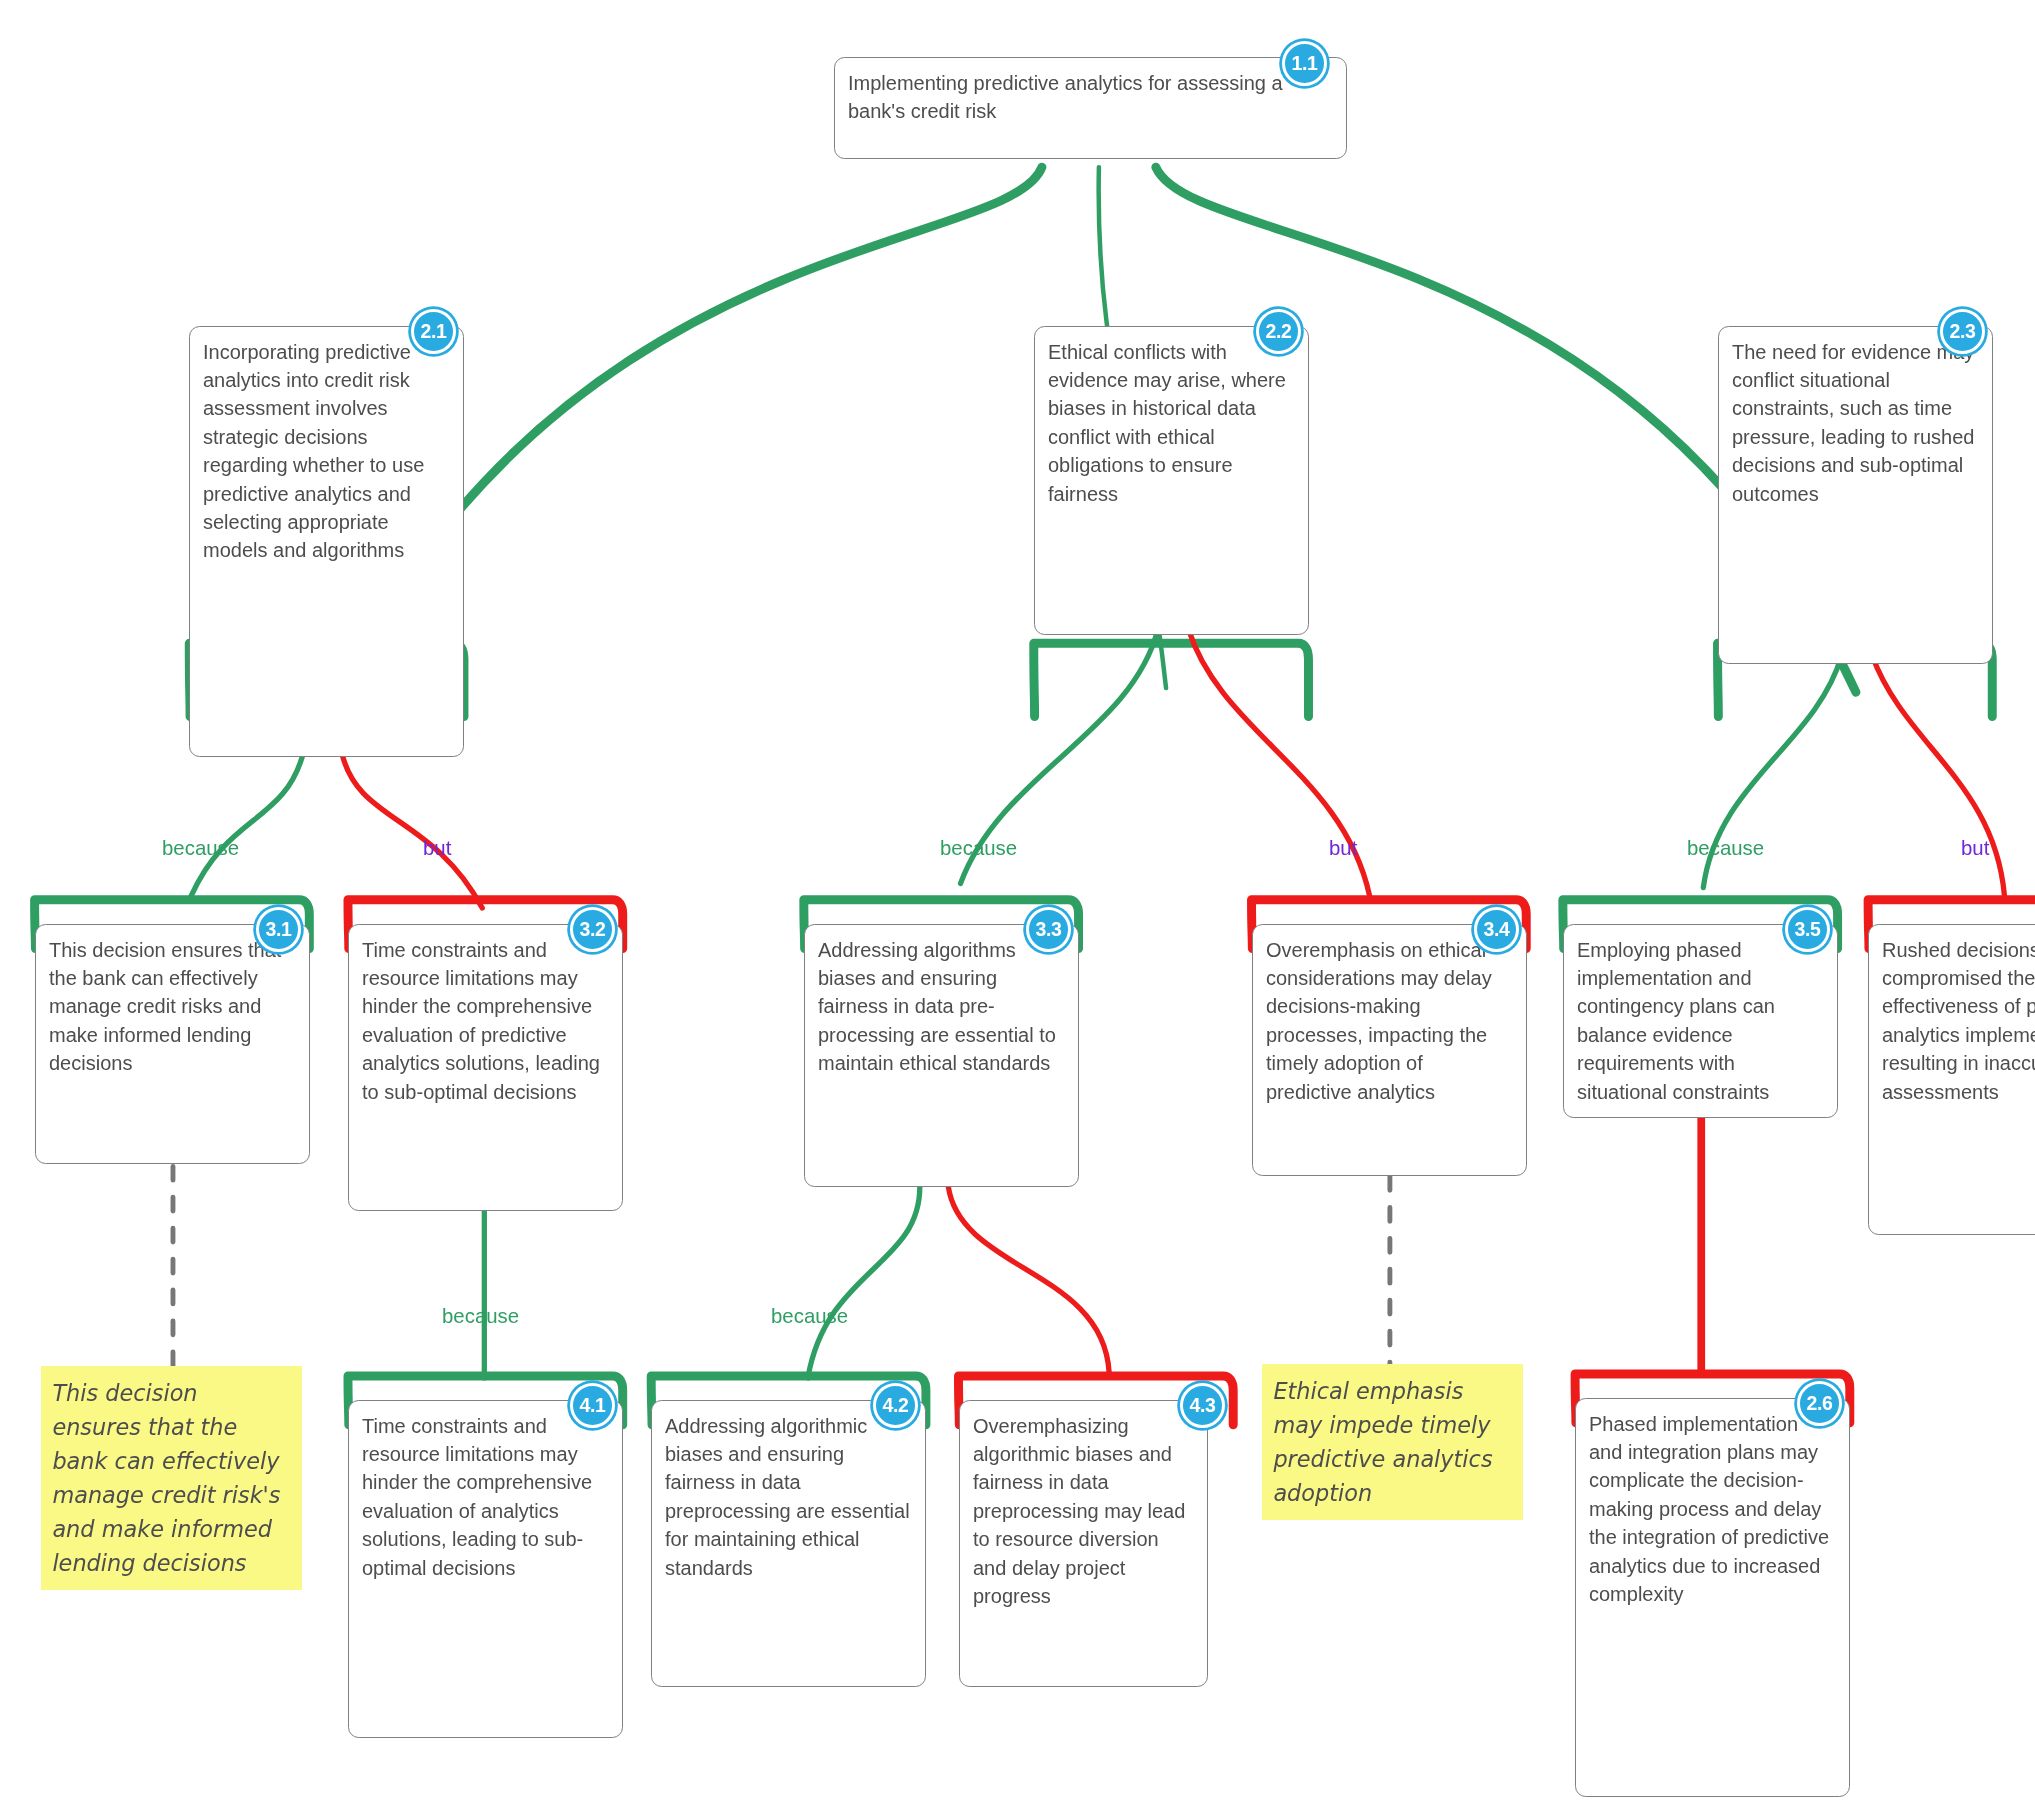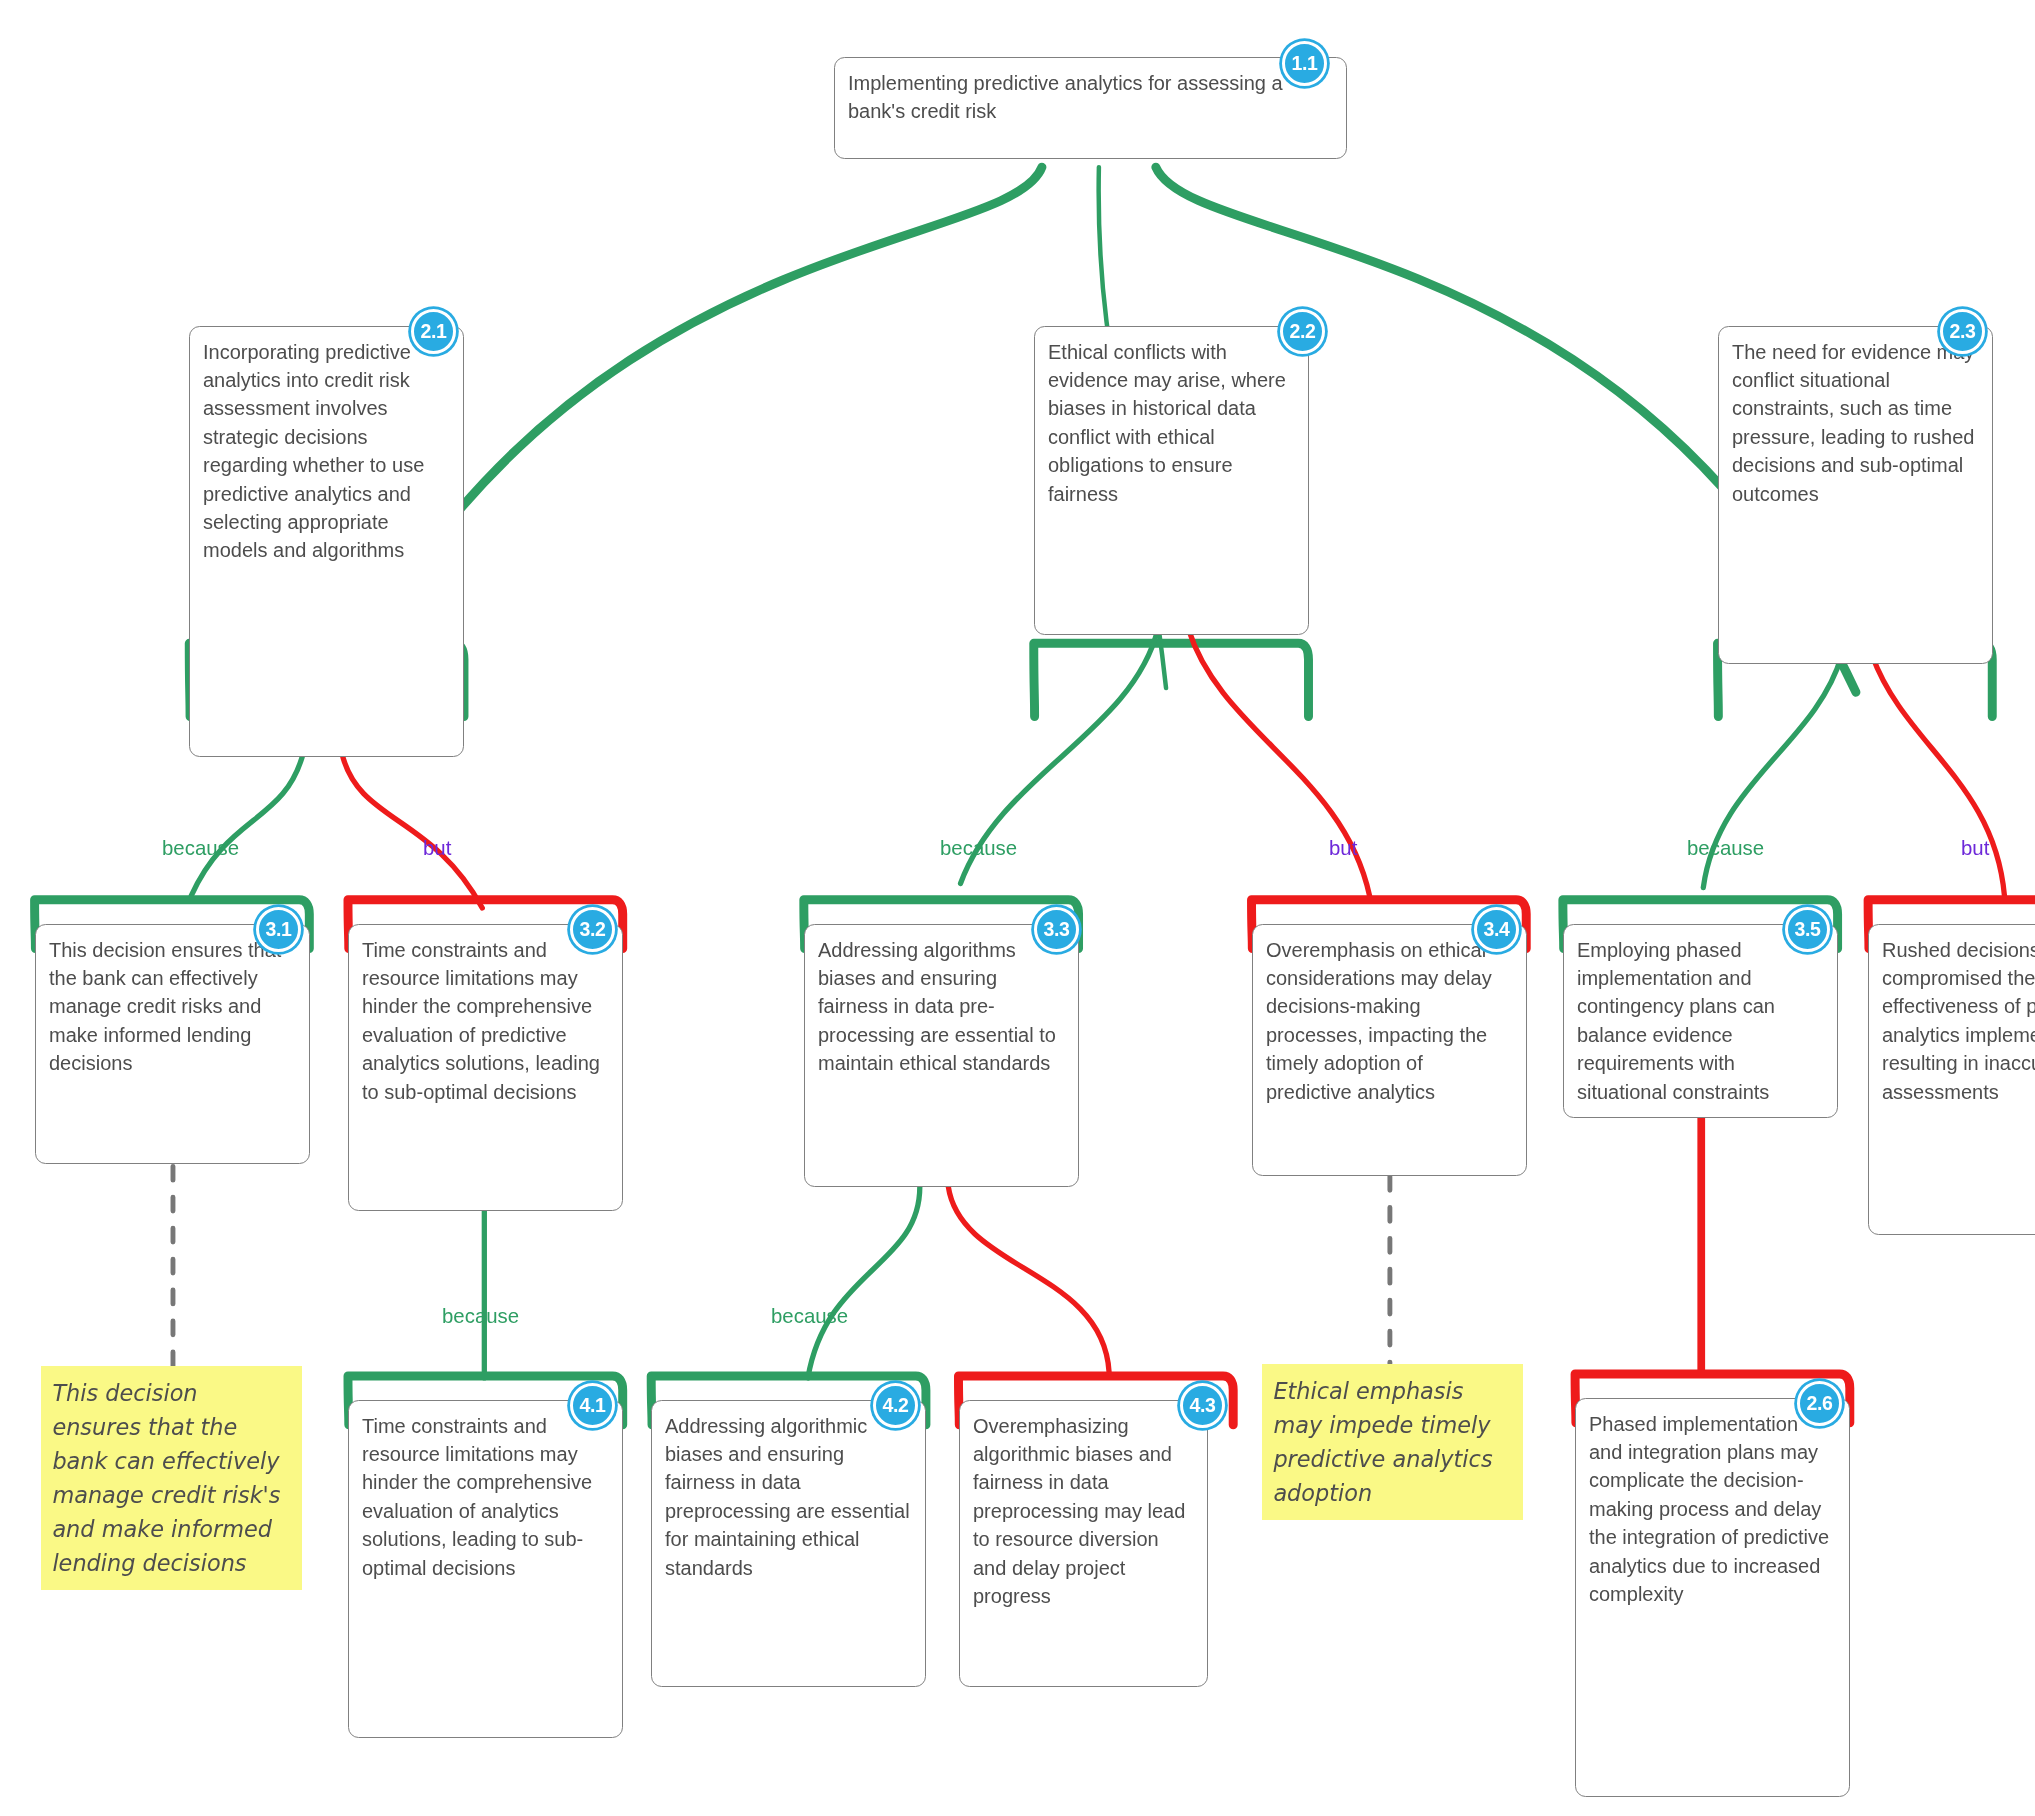--- a/index.html
+++ b/index.html
@@ -138,21 +138,21 @@
   <div class="badge" style="left:1282px; top:41px;">1.1</div>
 
   <div class="node" style="left:189px; top:326px; width:275px; min-height:431px;">
     <span class="txt">Incorporating predictive analytics into credit risk assessment involves strategic decisions regarding whether to use predictive analytics and selecting appropriate models and algorithms</span>
   </div>
   <div class="badge" style="left:411px; top:309px;">2.1</div>
 
   <div class="node" style="left:1034px; top:326px; width:275px; min-height:309px;">
     <span class="txt">Ethical conflicts with evidence may arise, where biases in historical data conflict with ethical obligations to ensure fairness</span>
   </div>
-  <div class="badge" style="left:1256px; top:309px;margin-left:24px;">2.2</div>
+  <div class="badge" style="left:1256px; top:309px;">2.2</div>
 
   <div class="node" style="left:1718px; top:326px; width:275px; min-height:338px;">
     <span class="txt">The need for evidence may conflict situational constraints, such as time pressure, leading to rushed decisions and sub-optimal outcomes</span>
   </div>
   <div class="badge" style="left:1940px; top:309px;">2.3</div>
 
   <div class="edge-label because" style="left:162px; top:837px;">because</div>
   <div class="edge-label but" style="left:423px; top:837px;">but</div>
   <div class="edge-label because" style="left:940px; top:837px;">because</div>
   <div class="edge-label but" style="left:1329px; top:837px;">but</div>
@@ -165,21 +165,21 @@
   <div class="badge" style="left:256px; top:907px;">3.1</div>
 
   <div class="node" style="left:348px; top:924px; width:275px; min-height:287px;">
     <span class="txt">Time constraints and resource limitations may hinder the comprehensive evaluation of predictive analytics solutions, leading to sub-optimal decisions</span>
   </div>
   <div class="badge" style="left:570px; top:907px;">3.2</div>
 
   <div class="node" style="left:804px; top:924px; width:275px; min-height:263px;">
     <span class="txt">Addressing algorithms biases and ensuring fairness in data pre-processing are essential to maintain ethical standards</span>
   </div>
-  <div class="badge" style="left:1026px; top:907px;margin-left:8px;">3.3</div>
+  <div class="badge" style="left:1026px; top:907px;">3.3</div>
 
   <div class="node" style="left:1252px; top:924px; width:275px; min-height:252px;">
     <span class="txt">Overemphasis on ethical considerations may delay decisions-making processes, impacting the timely adoption of predictive analytics</span>
   </div>
   <div class="badge" style="left:1474px; top:907px;">3.4</div>
 
   <div class="node" style="left:1563px; top:924px; width:275px; min-height:189px;">
     <span class="txt">Employing phased implementation and contingency plans can balance evidence requirements with situational constraints</span>
   </div>
   <div class="badge" style="left:1785px; top:907px;">3.5</div>

